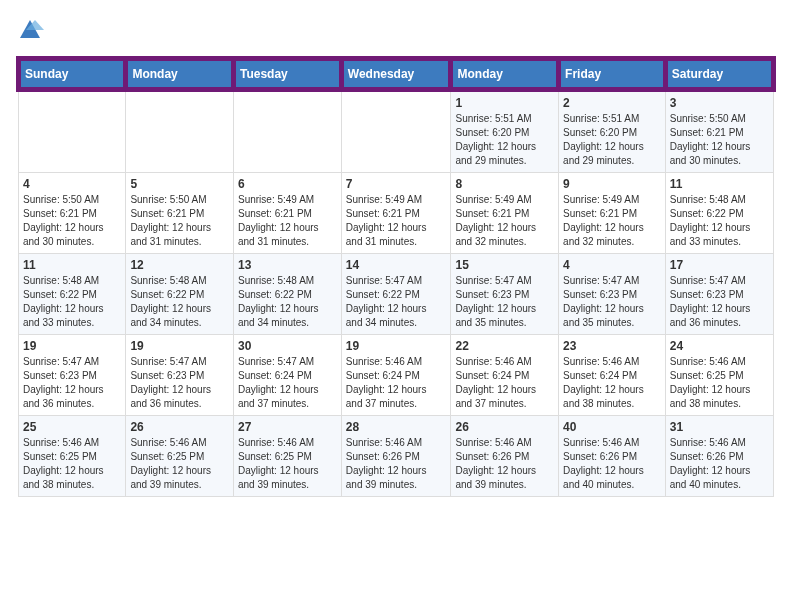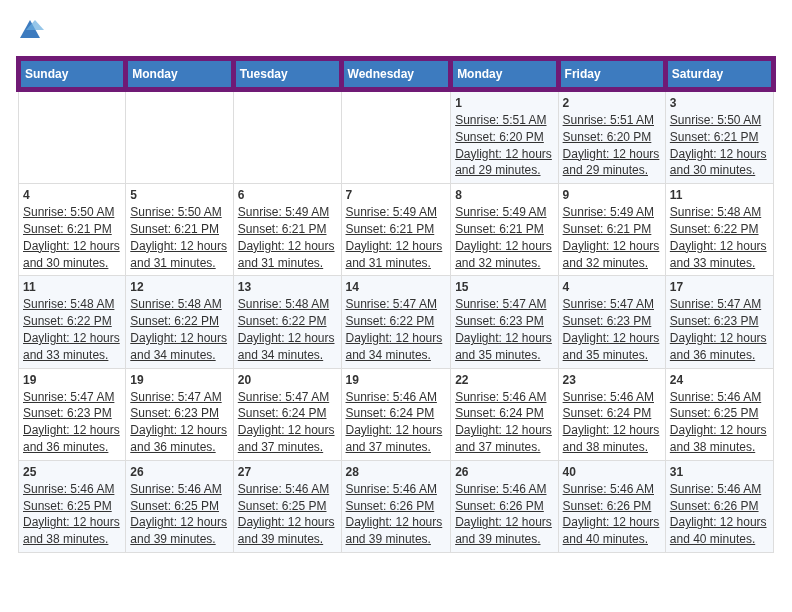--- a/index.html
+++ b/index.html
@@ -71,24 +71,23 @@
       background: #fff;
     }
     .day-number {
       font-size: 12px;
       font-weight: bold;
       color: #333;
       display: block;
       margin-bottom: 2px;
     }
     .day-detail {
-      font-size: 12px;
+      font-size: 10px;
       color: #333;
       line-height: 1.4;
-      text-decoration: underline;
     }
     .empty-cell {
       background: #fff !important;
     }
   </style>
 </head>
 <body>
 
 <div class="header">
   <div class="logo">
@@ -258,21 +257,21 @@
 and 36 minutes.</div>
         </td>
         <td>
           <span class="day-number">19</span>
           <div class="day-detail" style="white-space: pre-line;">Sunrise: 5:47 AM
 Sunset: 6:23 PM
 Daylight: 12 hours
 and 36 minutes.</div>
         </td>
         <td>
-          <span class="day-number">20</span>
+          <span class="day-number">30</span>
           <div class="day-detail" style="white-space: pre-line;">Sunrise: 5:47 AM
 Sunset: 6:24 PM
 Daylight: 12 hours
 and 37 minutes.</div>
         </td>
         <td>
           <span class="day-number">19</span>
           <div class="day-detail" style="white-space: pre-line;">Sunrise: 5:46 AM
 Sunset: 6:24 PM
 Daylight: 12 hours

